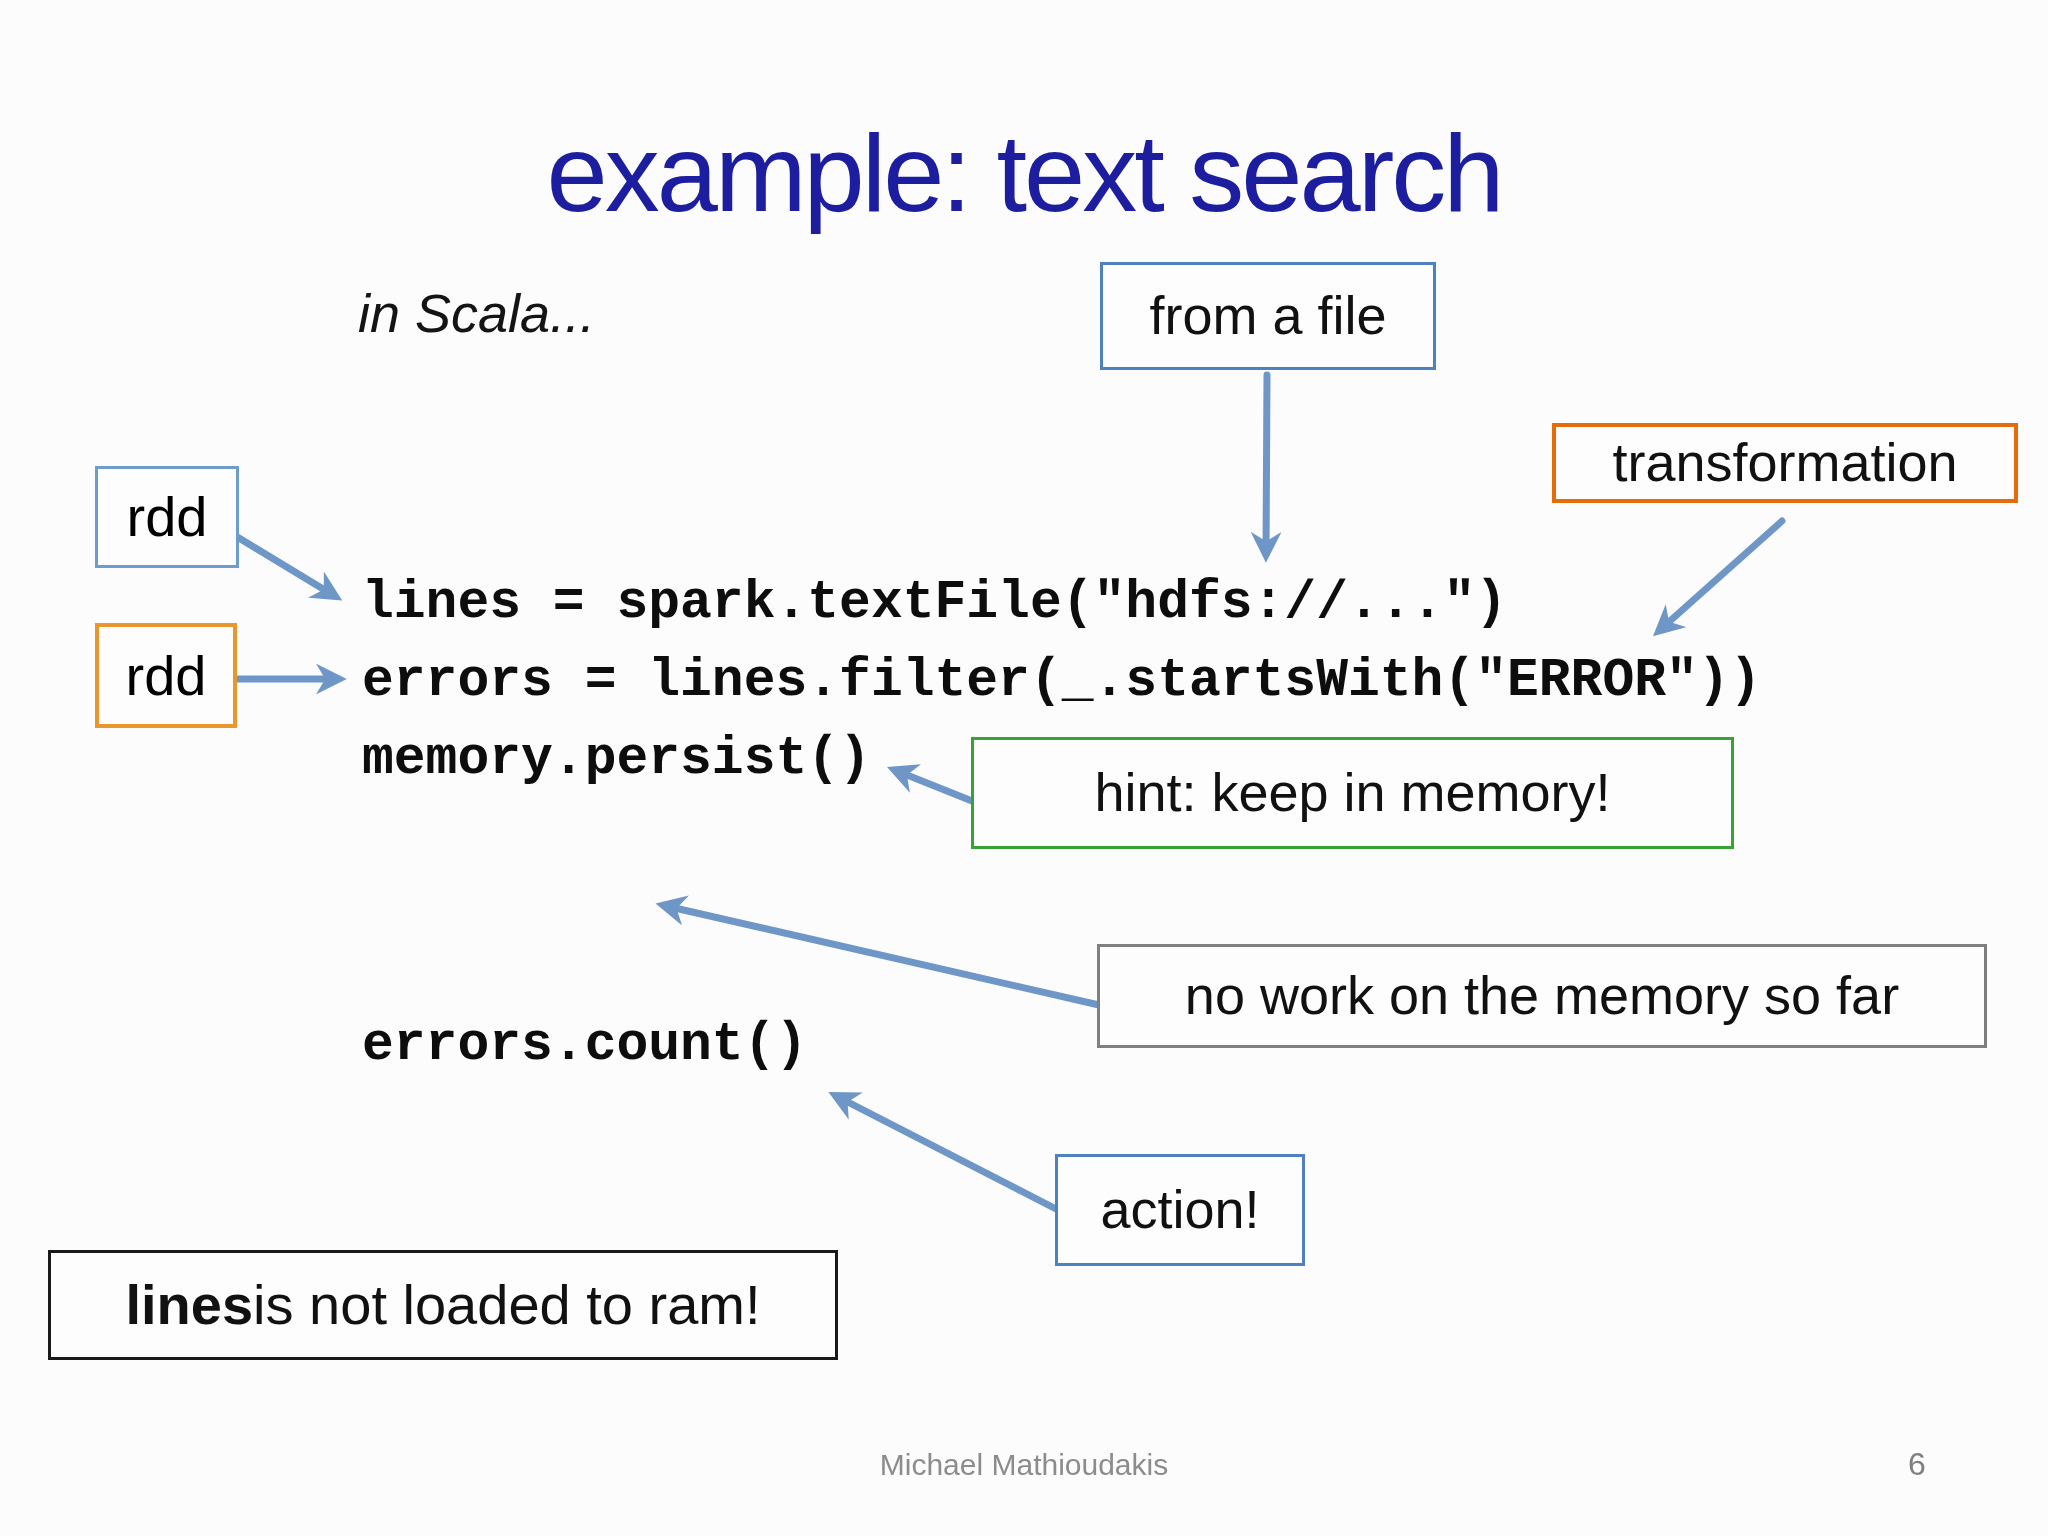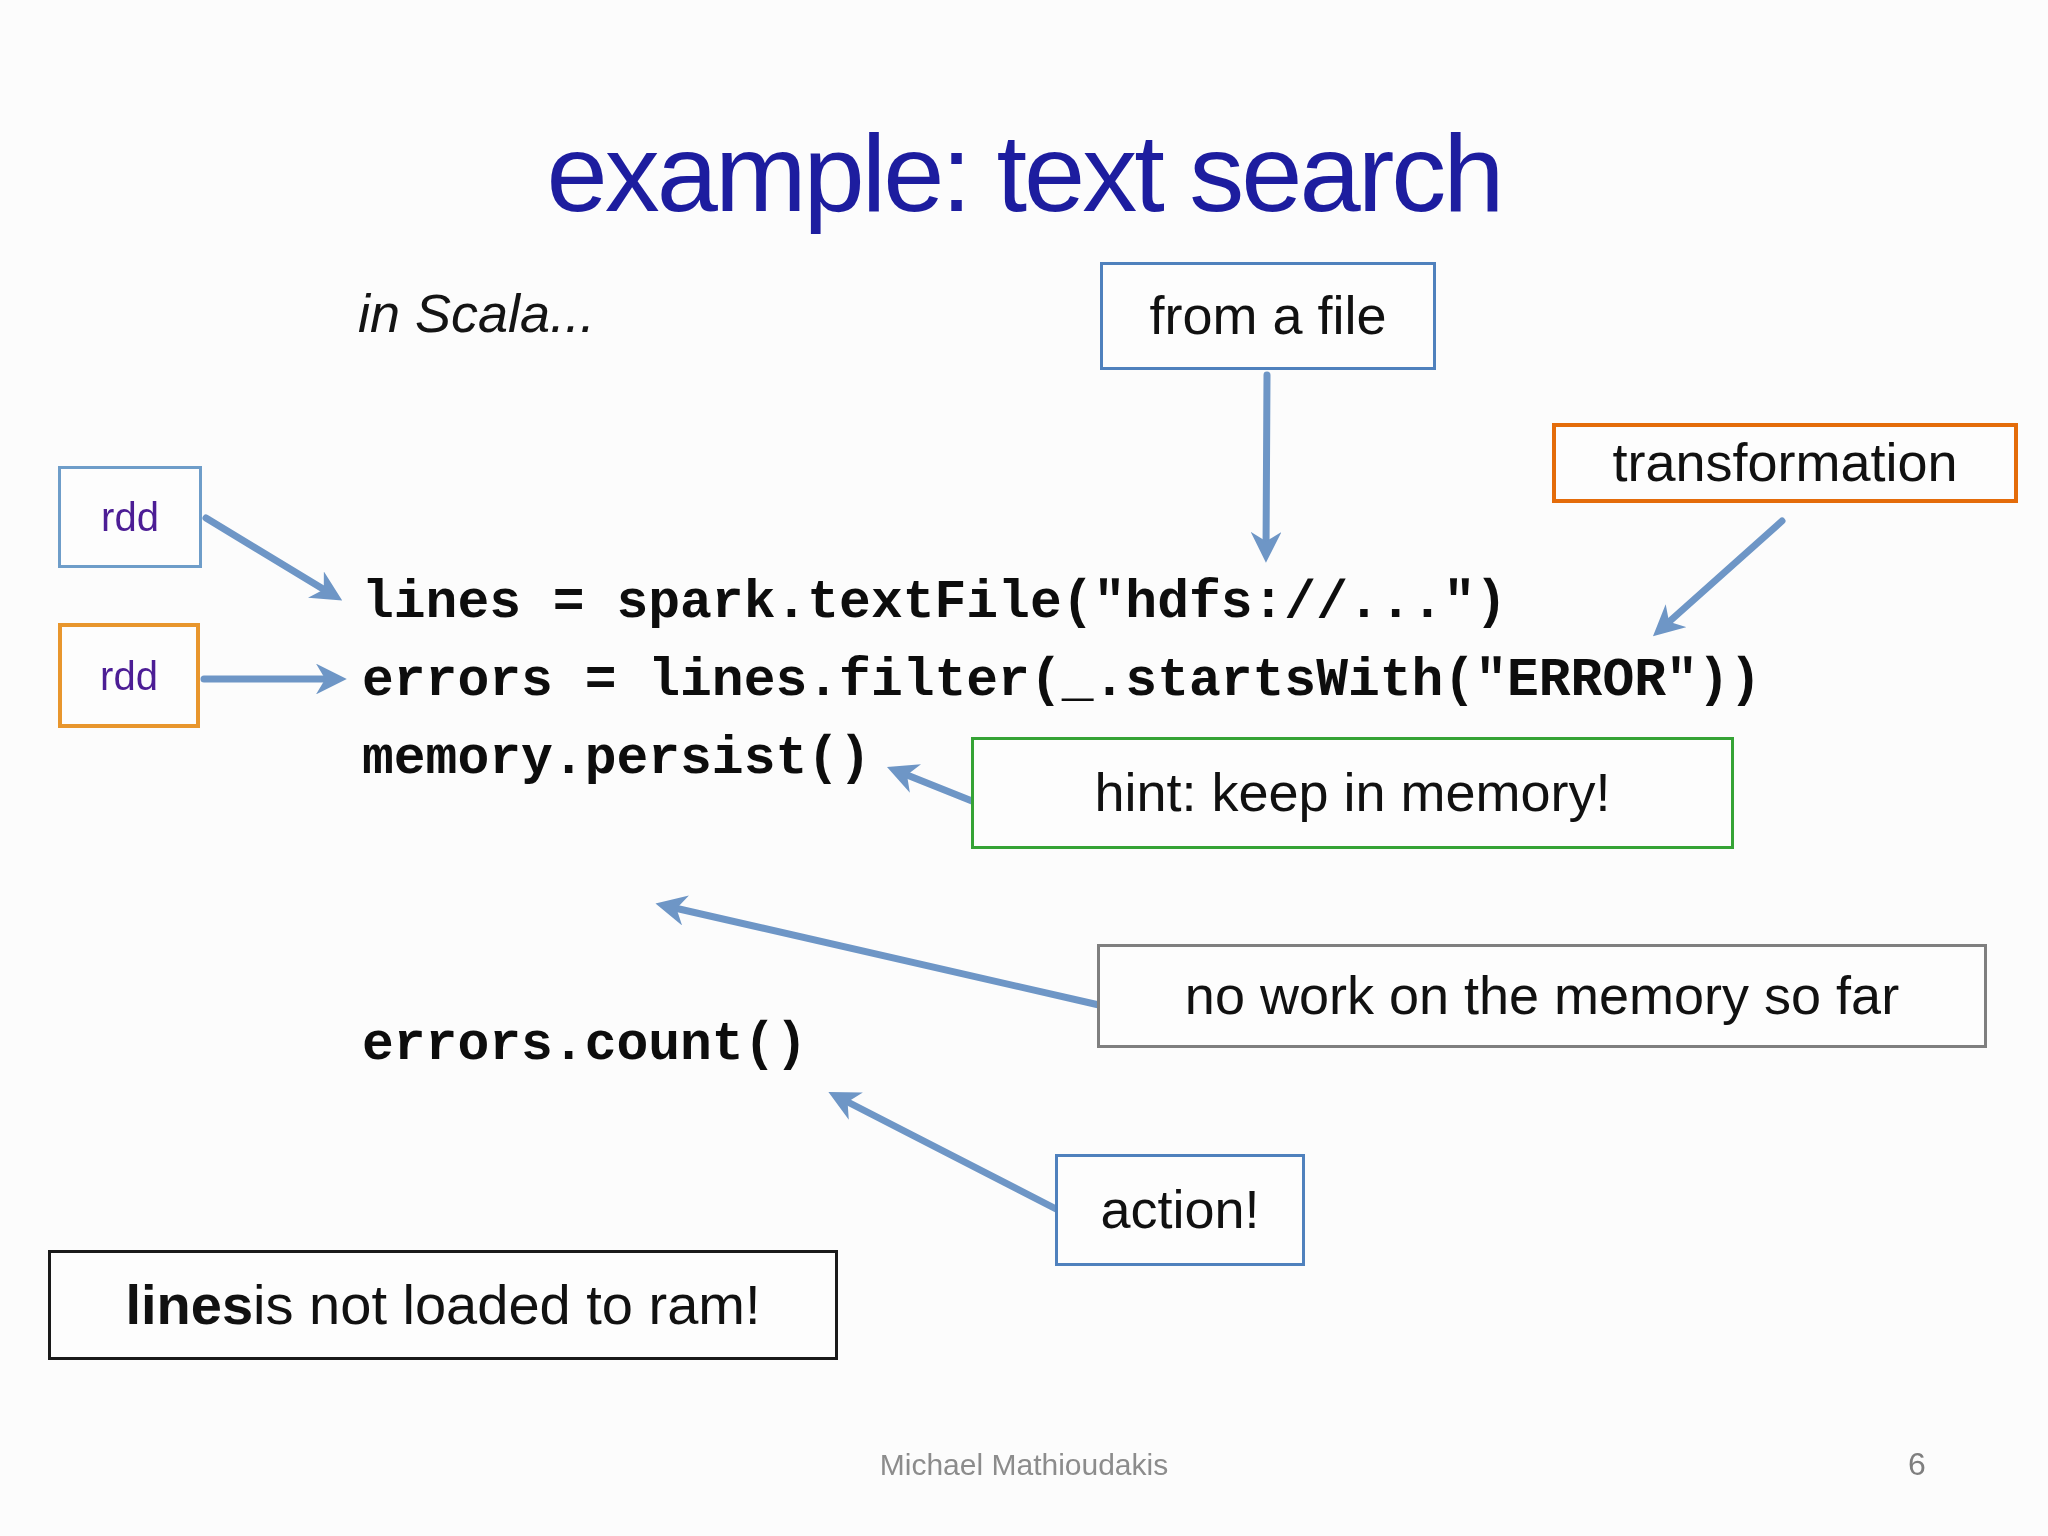--- a/index.html
+++ b/index.html
@@ -28,21 +28,21 @@
     color:#0d0d0d;white-space:pre;
   }
   .code1{top:570px;} .code2{top:648px;} .code3{top:726px;} .code4{top:1012px;}
   .box{
     position:absolute;
     display:flex;align-items:center;justify-content:center;
     background:#FDFDFD;color:#111;
     font-size:54px;line-height:1.1;white-space:nowrap;
     box-sizing:border-box;
   }
-  .rdd{font-size:40px;color:#4c1d95;}
+  .rdd{font-size:56px;color:#000000;margin-left:37px;}
   .box-rdd-top{left:58px;top:466px;width:144px;height:102px;border:3px solid #6E9DC9;}
   .box-rdd-bottom{left:58px;top:623px;width:142px;height:105px;border:4px solid #E8962D;}
   .box-from-file{left:1100px;top:262px;width:336px;height:108px;border:3px solid #4F81BD;}
   .box-transformation{left:1552px;top:414px;width:466px;height:80px;border:4px solid #E46C0A;margin-top:9px;}
   .box-hint{left:971px;top:737px;width:763px;height:112px;border:3px solid #35A335;}
   .box-no-work{left:1097px;top:944px;width:890px;height:104px;border:3px solid #7F7F7F;}
   .box-action{left:1055px;top:1154px;width:250px;height:112px;border:3px solid #4F81BD;}
   .box-note{left:48px;top:1250px;width:790px;height:110px;border:3px solid #1A1A1A;font-size:56px;}
   .box-note .bold{font-weight:700;text-align:right;}
   .footer-author{

